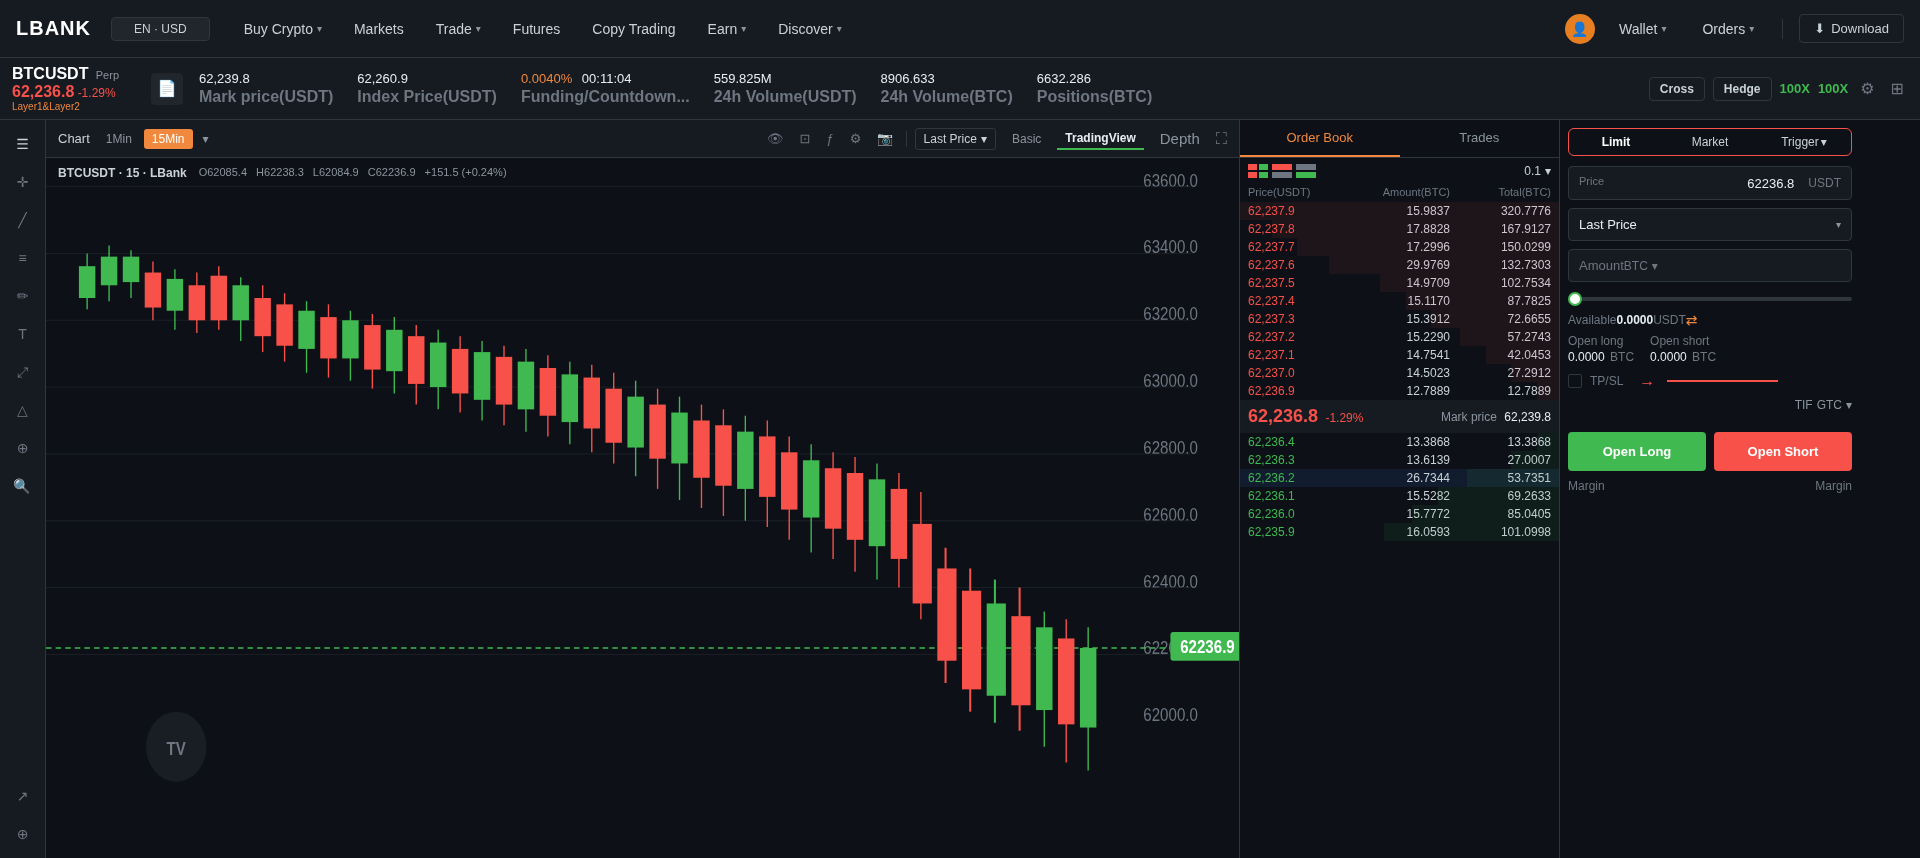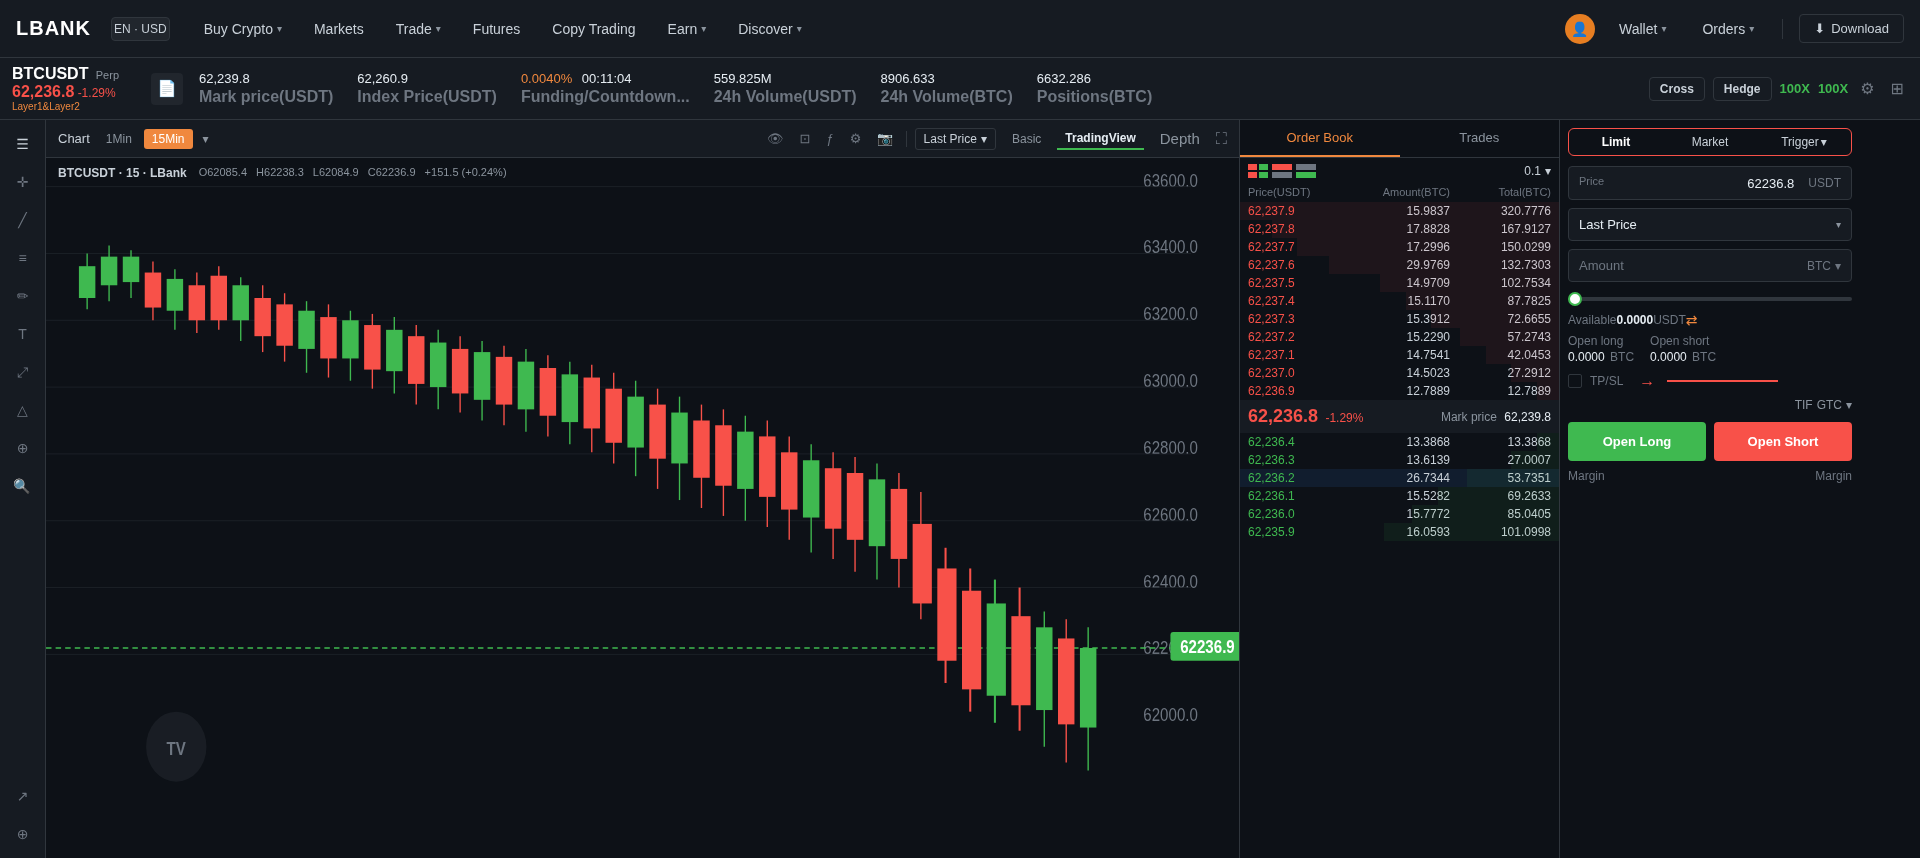--- a/index.html
+++ b/index.html
@@ -1,21 +1,21 @@
 <!DOCTYPE html>
 <html><head>
   <meta charset="utf-8">
   <style>
     * { box-sizing: border-box; margin: 0; padding: 0; }
     body { background: #0d1117; color: #c9d1d9; font-family: 'Arial', sans-serif; font-size: 12px; overflow: hidden; }
 
     
     .header { display: flex; align-items: center; background: #161b22; height: 58px; padding: 0 16px; border-bottom: 1px solid #30363d; gap: 0; }
     .logo { font-size: 20px; font-weight: 900; color: #fff; letter-spacing: 1px; margin-right: 20px; }
-    .lang-btn { background: #21262d; border: 1px solid #30363d; color: #c9d1d9; padding: 4px 2px; border-radius: 4px; font-size: 12px; cursor: pointer; margin-right: 20px; }
+    .lang-btn { background: #21262d; border: 1px solid #30363d; color: #c9d1d9; padding: 4px 22px; border-radius: 4px; font-size: 12px; cursor: pointer; margin-right: 20px; }
     .nav { display: flex; align-items: center; gap: 4px; flex: 1; }
     .nav-item { color: #c9d1d9; padding: 8px 14px; cursor: pointer; font-size: 14px; display: flex; align-items: center; gap: 4px; white-space: nowrap; }
     .nav-arrow { font-size: 10px; color: #8b949e; }
     .header-right { display: flex; align-items: center; gap: 12px; }
     .avatar-btn { display: flex; align-items: center; gap: 6px; color: #c9d1d9; cursor: pointer; }
     .avatar-circle { width: 30px; height: 30px; border-radius: 50%; background: #e67e22; display: flex; align-items: center; justify-content: center; font-size: 14px; }
     .header-btn { color: #c9d1d9; padding: 6px 12px; cursor: pointer; font-size: 14px; display: flex; align-items: center; gap: 4px; }
     .download-btn { background: transparent; border: 1px solid #30363d; color: #c9d1d9; padding: 6px 14px; border-radius: 4px; cursor: pointer; font-size: 13px; display: flex; align-items: center; gap: 6px; }
 
     
@@ -106,40 +106,40 @@
     .tp-order-tab.active { background: transparent; color: #fff; font-weight: 600; }
     .tp-order-tab:last-child { display: flex; align-items: center; justify-content: center; gap: 2px; }
     .tp-field-group { margin-bottom: 8px; }
     .tp-field-label { font-size: 11px; color: #6e7681; margin-bottom: 4px; }
     .tp-field { display: flex; align-items: center; justify-content: space-between; background: #161b22; border: 1px solid #30363d; border-radius: 4px; padding: 8px 10px; }
     .tp-field-value { font-size: 13px; color: #e6edf3; }
     .tp-field-unit { font-size: 12px; color: #6e7681; }
     .tp-dropdown-field { display: flex; align-items: center; justify-content: space-between; background: #161b22; border: 1px solid #30363d; border-radius: 4px; padding: 8px 10px; cursor: pointer; margin-bottom: 8px; }
     .tp-dropdown-label { font-size: 13px; color: #e6edf3; }
     .tp-dropdown-arrow { font-size: 10px; color: #8b949e; }
-    .tp-amount-field { display: flex; align-items: center; justify-content: space-between; background: #161b22; border: 1px solid #30363d; border-radius: 4px; padding: 8px 10px; margin-bottom: 8px; }
+    .tp-amount-field { display: flex; align-items: center; justify-content: flex-start; background: #161b22; border: 1px solid #30363d; border-radius: 4px; padding: 8px 10px; margin-bottom: 8px; }
     .tp-amount-label { font-size: 13px; color: #6e7681; }
     .tp-amount-unit { font-size: 12px; color: #6e7681; display: flex; align-items: center; gap: 4px; cursor: pointer; }
     .tp-slider-row { margin-bottom: 8px; }
     .tp-slider { width: 100%; height: 4px; background: #30363d; border-radius: 2px; -webkit-appearance: none; appearance: none; cursor: pointer; }
     .tp-slider::-webkit-slider-thumb { -webkit-appearance: none; width: 14px; height: 14px; border-radius: 50%; background: #fff; border: 2px solid #3fb950; cursor: pointer; }
     .tp-available { display: flex; align-items: center; gap: 0; margin-bottom: 6px; font-size: 12px; }
     .tp-avail-label { color: #6e7681; }
     .tp-avail-value { color: #e6edf3; font-weight: 600; }
     .tp-avail-unit { color: #6e7681; }
     .tp-avail-icon { color: #f0883e; font-size: 14px; cursor: pointer; }
     .tp-open-positions { display: flex; gap: 16px; margin-bottom: 8px; font-size: 12px; }
     .tp-pos-item { display: flex; flex-direction: column; gap: 2px; }
     .tp-pos-label { color: #6e7681; }
     .tp-pos-value { color: #e6edf3; font-weight: 500; }
     .tp-tpsl { display: flex; align-items: center; gap: 8px; margin-bottom: 8px; }
     .tp-tpsl-check { width: 14px; height: 14px; border: 1px solid #30363d; border-radius: 2px; cursor: pointer; }
     .tp-tpsl-label { font-size: 12px; color: #6e7681; }
     .tp-tpsl-arrow { color: #f85149; font-size: 16px; }
-    .tp-tif { display: flex; justify-content: flex-end; align-items: center; gap: 4px; font-size: 12px; color: #8b949e; margin-bottom: 10px; cursor: pointer; }
+    .tp-tif { display: flex; justify-content: flex-end; align-items: center; gap: 4px; font-size: 12px; color: #8b949e; margin-bottom: 20px; cursor: pointer; }
     .tp-action-btns { display: flex; gap: 8px; margin-bottom: 8px; }
     .tp-open-long { flex: 1; background: #3fb950; color: #fff; border: none; border-radius: 4px; padding: 12px; font-size: 13px; font-weight: 700; cursor: pointer; }
     .tp-open-short { flex: 1; background: #f85149; color: #fff; border: none; border-radius: 4px; padding: 12px; font-size: 13px; font-weight: 700; cursor: pointer; }
     .tp-margin-row { display: flex; justify-content: space-between; font-size: 12px; color: #6e7681; }
 
     
     .chart-svg { width: 100%; height: 100%; }
 
     
     .ob-row.highlighted { background: rgba(56,139,253,0.1); }

